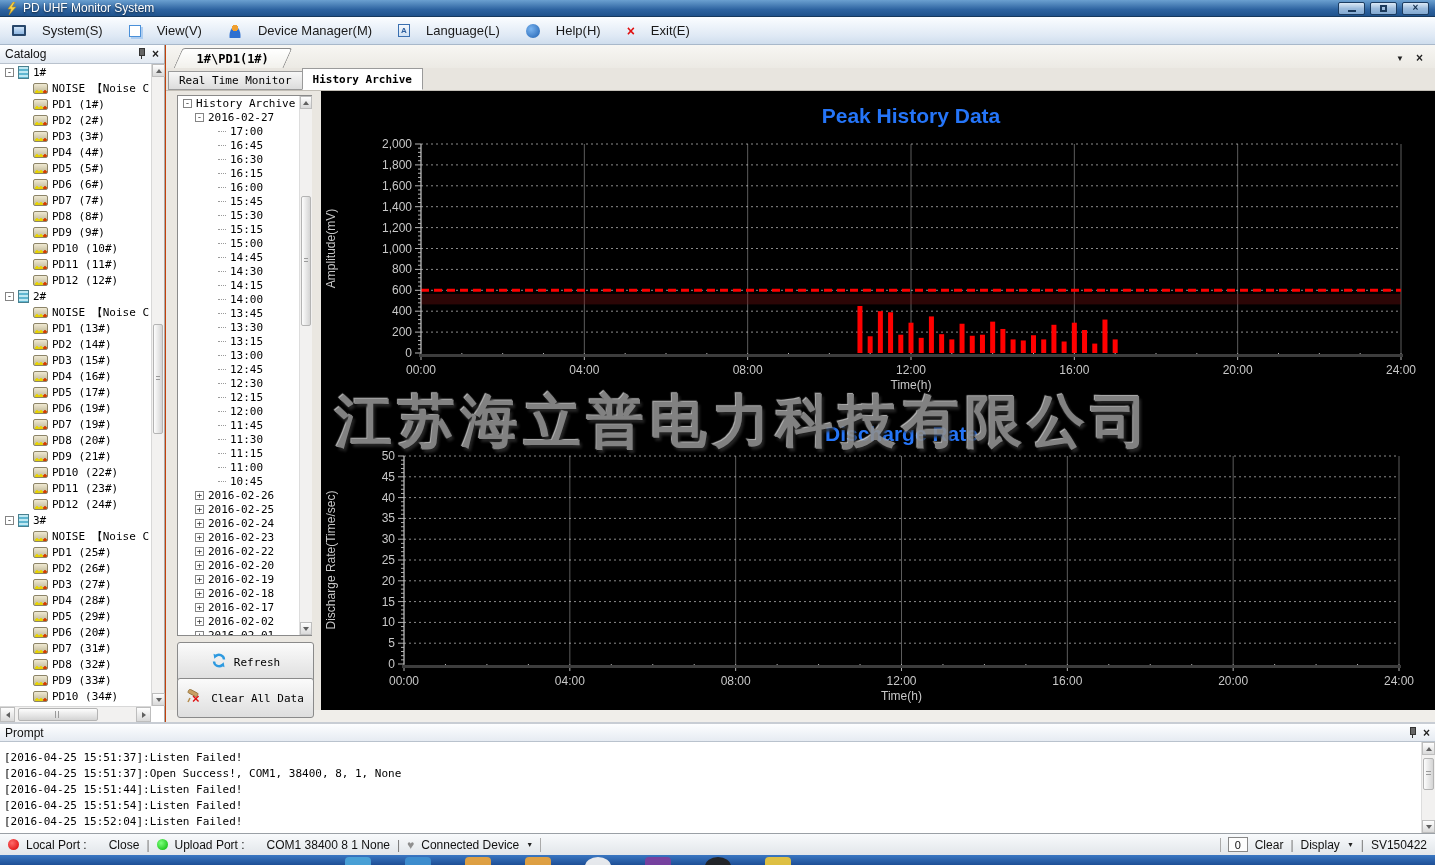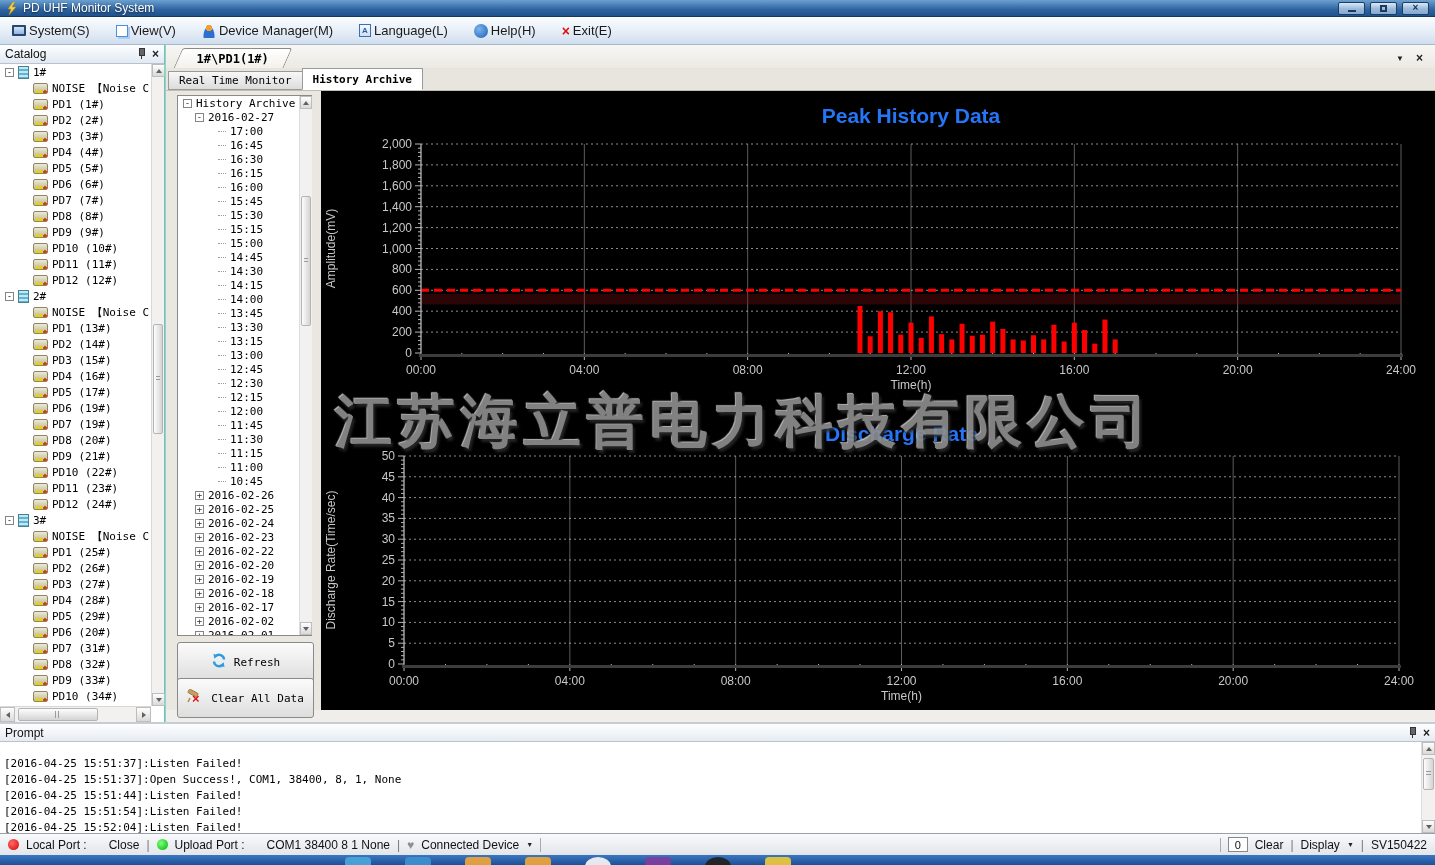--- a/index.html
+++ b/index.html
@@ -16,35 +16,35 @@
   .winbtn{width:27px;height:13px;border:1px solid #1c3c60;border-radius:2px;
     background:linear-gradient(#dce9f6,#9dbcdd 50%,#82a9d2);display:flex;align-items:center;justify-content:center;
     color:#16314f;font-size:10px;font-weight:bold;line-height:1;}
   .g-min{width:8px;height:2px;background:#1c3a5c;margin-top:5px;}
   .g-restore{width:7px;height:7px;border:2px solid #1c3a5c;background:transparent;}
 
   
   .menubar{position:absolute;left:0;top:17px;width:1435px;height:28px;
     background:linear-gradient(#fbfdff,#dfe9f5 70%,#cfdded);border-bottom:1px solid #a8b8ca;
     display:flex;align-items:center;gap:26px;padding:0 12px;font-size:13px;color:#1a1a1a;}
-  .menu-item{display:flex;align-items:center;gap:3px;cursor:default;}
+  .menu-item{display:flex;align-items:center;gap:16px;cursor:default;}
   .mi{display:inline-block;}
   .mi-system{width:14px;height:11px;border:2px solid #28476b;background:linear-gradient(#cfe3f7,#8fb7e2);border-radius:1px;}
   .mi-view{width:12px;height:12px;background:#fff;border:1px solid #4a90d9;box-shadow:2px 2px 0 #aecdf0;}
   .mi-devmgr{width:14px;height:14px;background:
      radial-gradient(circle at 7px 4px,#f0a030 0 3px,rgba(0,0,0,0) 3.5px),
      radial-gradient(ellipse at 7px 12px,#2d6fd0 0 5px,rgba(0,0,0,0) 6px);}
   .mi-language{width:12px;height:13px;background:linear-gradient(#f4f8fd,#cfe0f2);border:1px solid #3a6fb0;position:relative;}
   .mi-language::after{content:"A";position:absolute;left:2px;top:1px;font-size:8px;font-weight:bold;color:#2d5f9e;}
   .mi-help{width:14px;height:14px;border-radius:50%;background:radial-gradient(circle at 5px 5px,#7ab4f0,#1d5fb0);
     color:#fff;font-size:10px;font-weight:bold;display:flex;align-items:center;justify-content:center;}
   .mi-exit{color:#e01010;font-size:14px;font-weight:bold;line-height:1;}
 
   
-  .main{position:absolute;left:0;top:45px;width:1435px;height:677px;background:#5eead4;}
+  .main{position:absolute;left:0;top:45px;width:1435px;height:677px;background:#c2410c;}
 
   
   .catalog{position:absolute;left:0;top:0;width:165px;height:677px;border-right:1px solid #a9a9a9;background:#fff;}
   .panel-header{height:19px;background:linear-gradient(#fdfeff,#e2e9f2);border-bottom:1px solid #b9c2cd;
     display:flex;align-items:center;font-size:12px;color:#111;padding:0 5px;gap:6px;}
   .ph-title{flex:1;}
   .pin-icon{position:relative;width:10px;height:12px;display:inline-block;}
   .pin-icon::before{content:"";position:absolute;left:3px;top:0;width:4px;height:6px;background:#666;border:1px solid #333;}
   .pin-icon::after{content:"";position:absolute;left:5px;top:7px;width:1px;height:4px;background:#333;}
   .hdr-x{font-size:12px;font-weight:bold;color:#222;line-height:1;}
@@ -118,21 +118,21 @@
   
   .charts{position:absolute;left:155px;top:0;width:1115px;height:619px;background:#000;}
   .charts svg{display:block;}
   .watermark{position:absolute;left:14px;top:293px;width:1090px;font-family:"DejaVu Serif",serif;
     font-size:57px;font-weight:bold;letter-spacing:6px;color:#8f8f8f;opacity:.9;white-space:nowrap;
     text-shadow:2px 3px 3px #2a2a2a, -1px -1px 1px #cfcfcf;pointer-events:none;}
 
   
   .prompt{position:absolute;left:0;top:722px;width:1435px;height:111px;background:#fff;border-top:2px solid #c8cdd4;}
   .prompt .panel-header{height:18px;background:linear-gradient(#fdfeff,#e6ebf2);}
-  .log{position:absolute;left:0;top:18px;right:14px;bottom:0;overflow:hidden;padding:15px 4px 0 4px;background:#fff;}
+  .log{position:absolute;left:0;top:18px;right:14px;bottom:0;overflow:hidden;padding:9px 4px 0 4px;background:#fff;}
   .log-line{font-family:"DejaVu Sans Mono",monospace;font-size:11px;color:#000;height:16px;white-space:nowrap;}
   .psb{position:absolute;top:18px;right:0;width:14px;bottom:0;background:#f2f1f0;border-left:1px solid #ddd;}
 
   
   .statusbar{position:absolute;left:0;top:833px;width:1435px;height:22px;
     background:linear-gradient(#f8fafc,#e2e6ea);border-top:1px solid #9aa0a6;
     display:flex;align-items:center;font-size:12px;color:#111;padding:0 8px;gap:7px;}
   .dot{width:11px;height:11px;border-radius:50%;display:inline-block;}
   .sep{color:#777;}
   .vsep{width:1px;height:14px;background:#aaa;}

